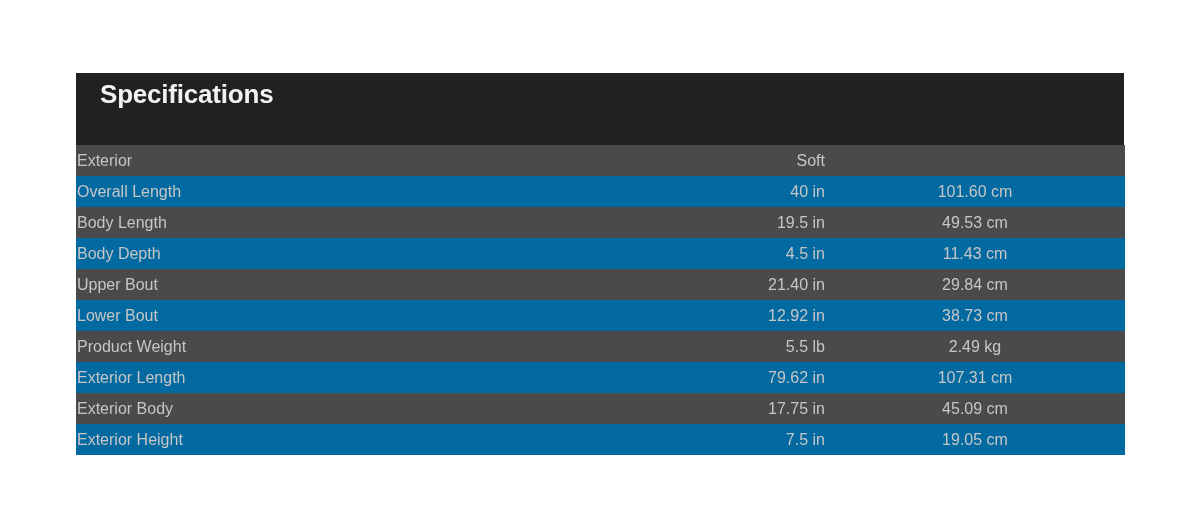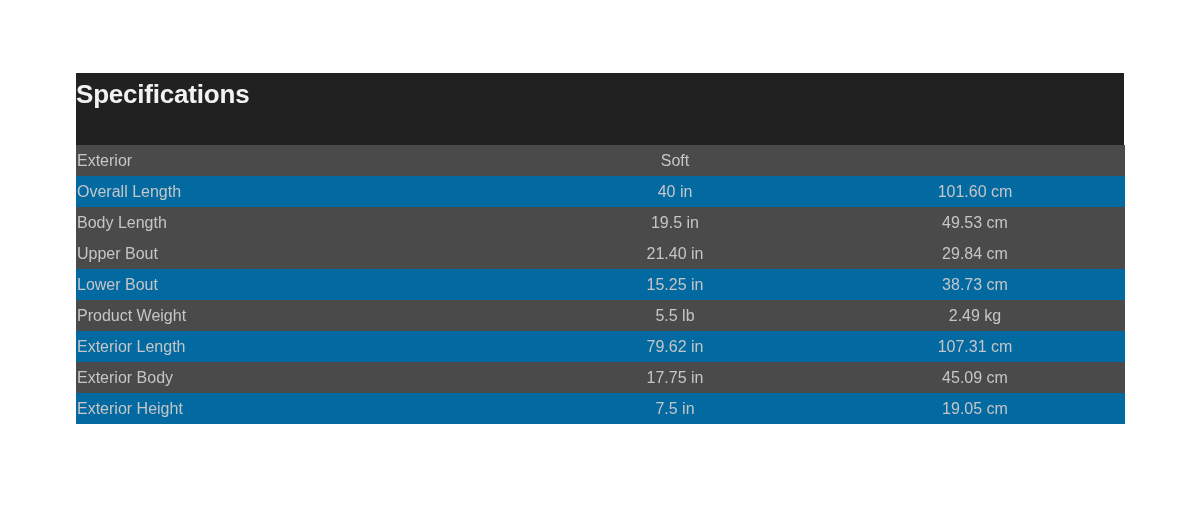--- a/index.html
+++ b/index.html
@@ -31,20 +31,21 @@
   .panel-title {
     position: absolute;
     left: 0px;
     top: 4px;
     font-size: 26px;
     font-weight: bold;
     color: #f2f2f2;
     letter-spacing: -0.2px;
     line-height: 34px;
     white-space: nowrap;
+    padding-left: 24px;
   }
 
   .spec-table {
     width: 100%;
     border-collapse: collapse;
     table-layout: fixed;
   }
 
   .spec-table tr {
     height: 31px;
@@ -71,21 +72,21 @@
 
   td.col-label {
     width: 448px;
     text-align: left;
     padding-left: 1px;
     margin-left: 40px;
   }
 
   td.col-imperial {
     width: 300px;
-    text-align: center;
+    text-align: right;
   }
 
   td.col-metric {
     width: 300px;
     text-align: center;
   }
 </style>
 </head>
 <body>
 
@@ -106,28 +107,33 @@
         <tr class="row-dark">
           <td class="col-label">Overall Length</td>
           <td class="col-imperial">40 in</td>
           <td class="col-metric">101.60 cm</td>
         </tr>
         <tr class="row-light">
           <td class="col-label">Body Length</td>
           <td class="col-imperial">19.5 in</td>
           <td class="col-metric">49.53 cm</td>
         </tr>
+        <tr class="row-dark">
+          <td class="col-label">Body Depth</td>
+          <td class="col-imperial">4.5 in</td>
+          <td class="col-metric">11.43 cm</td>
+        </tr>
         <tr class="row-light">
           <td class="col-label">Upper Bout</td>
           <td class="col-imperial">21.40 in</td>
           <td class="col-metric">29.84 cm</td>
         </tr>
         <tr class="row-dark">
           <td class="col-label">Lower Bout</td>
-          <td class="col-imperial">15.25 in</td>
+          <td class="col-imperial">12.92 in</td>
           <td class="col-metric">38.73 cm</td>
         </tr>
         <tr class="row-light">
           <td class="col-label">Product Weight</td>
           <td class="col-imperial">5.5 lb</td>
           <td class="col-metric">2.49 kg</td>
         </tr>
         <tr class="row-dark">
           <td class="col-label">Exterior Length</td>
           <td class="col-imperial">79.62 in</td>

